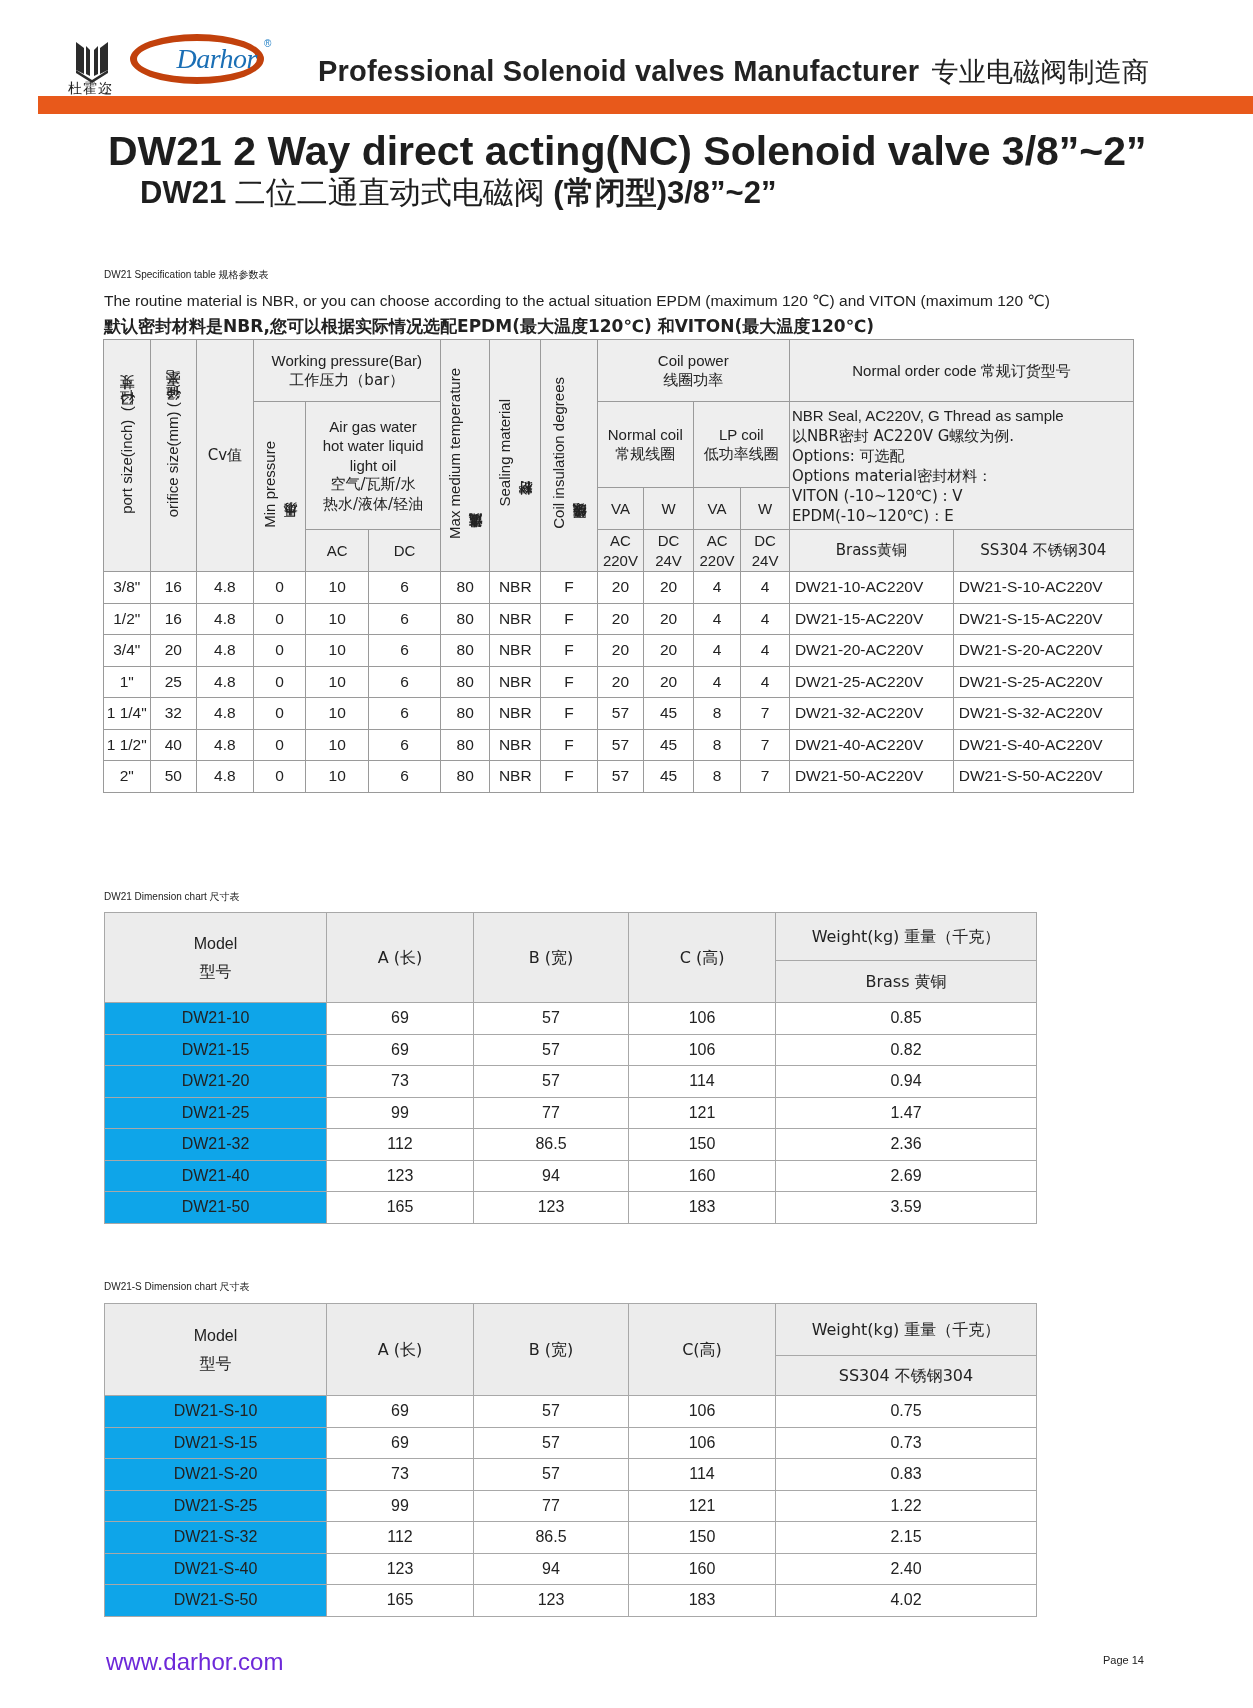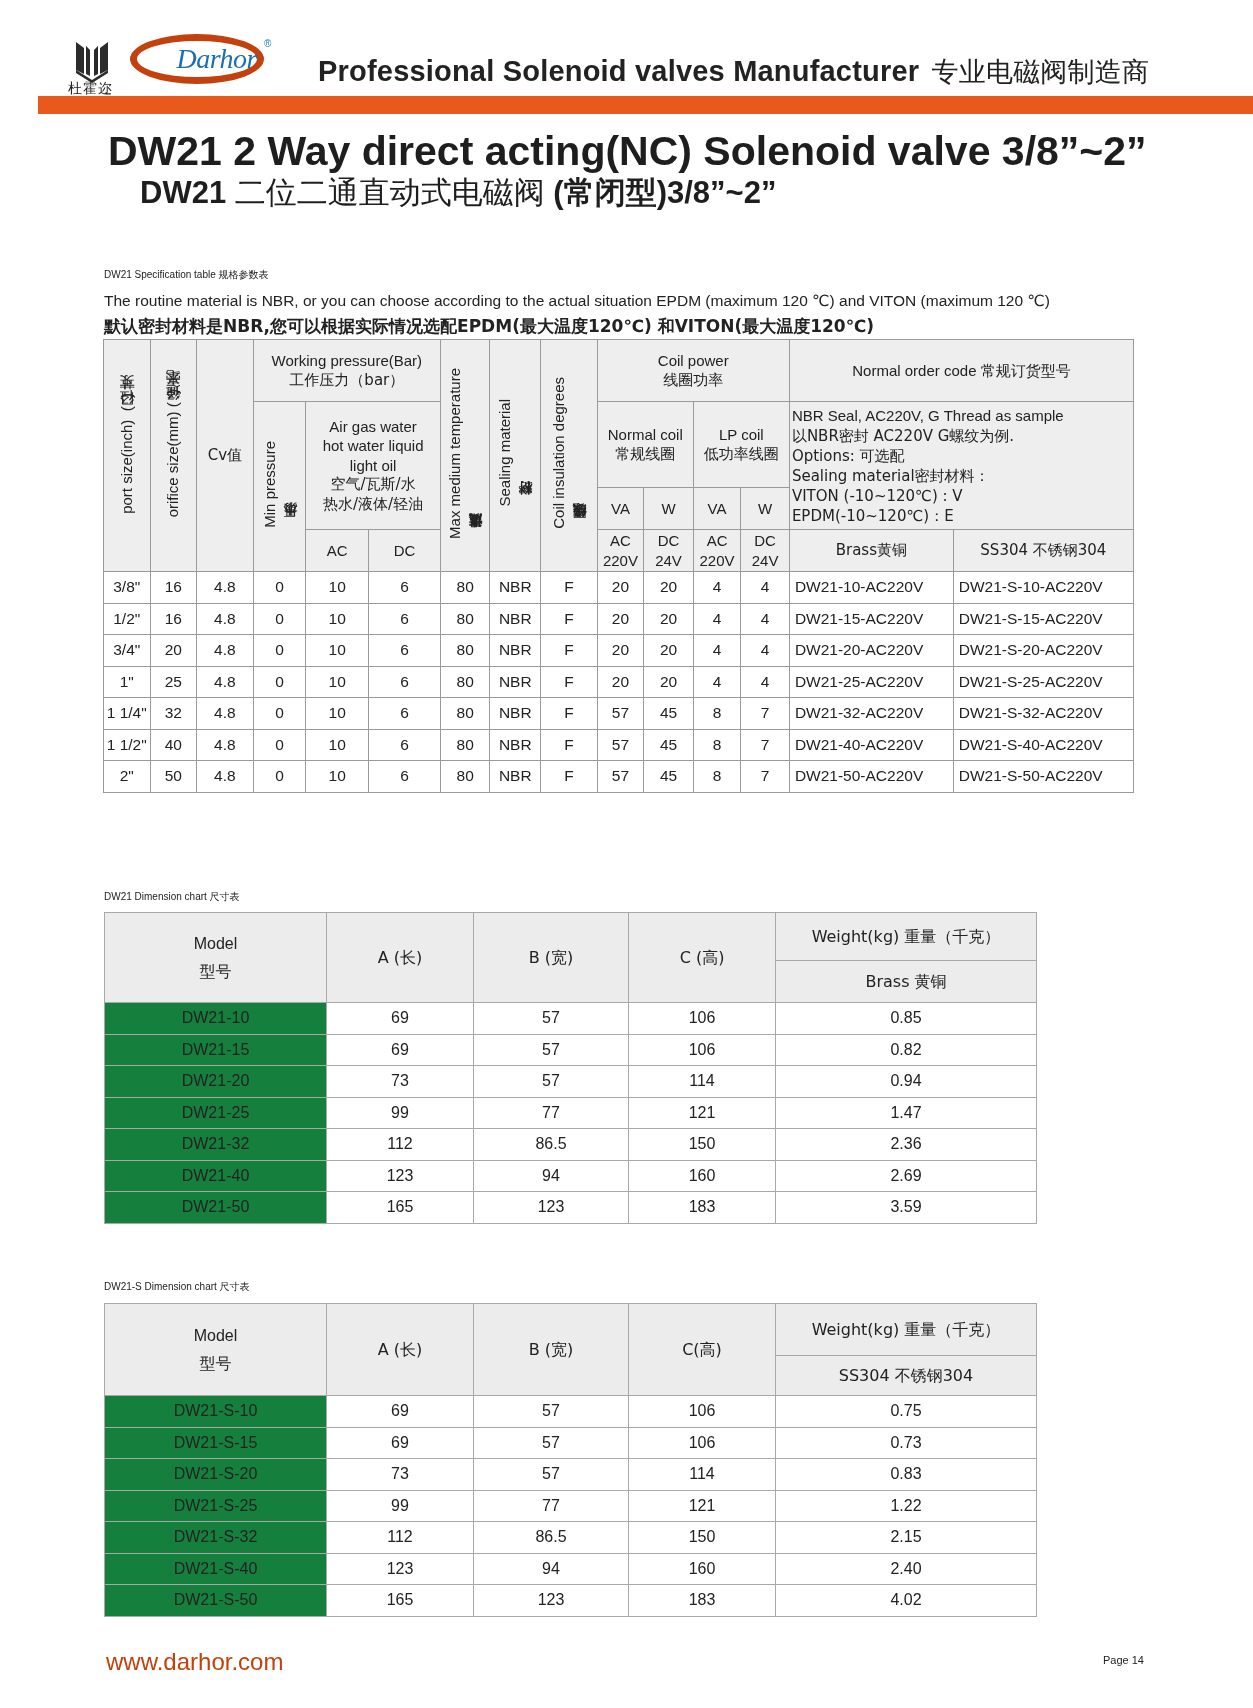--- a/index.html
+++ b/index.html
@@ -36,23 +36,23 @@
   .cn { font-family: "DejaVu Sans", sans-serif; }
   .notes { text-align: left !important; font-size: 15px !important; line-height: 20px !important; padding: 2px 0 2px 2px !important; }
   .smallhead { font-size: 15px; line-height: 17px; }
   .ordercell { text-align: left !important; padding-left: 5px !important; white-space: nowrap; }
 
   
   .dim { position: absolute; left: 104px; width: 932px; table-layout: fixed; }
   .dim td, .dim th { border: 1.5px solid #a8a8a8; text-align: center; vertical-align: middle; font-weight: normal; font-size: 16px; color: #222; padding: 0; }
   .dim th { background: #ececec; line-height: 1.7; }
   .dim tbody td { height: 31.5px; background: #fff; }
-  .dim tbody td.model { background: #15803d; }
-
-  .footer-url { position: absolute; left: 106px; top: 1648px; font-size: 24px; color: #c2410c; }
+  .dim tbody td.model { background: #0ea5e9; }
+
+  .footer-url { position: absolute; left: 106px; top: 1648px; font-size: 24px; color: #6d28d9; }
   .footer-page { position: absolute; left: 1103px; top: 1654px; font-size: 11px; color: #222; }
 </style>
 </head>
 <body>
 
 <div class="hdr">
   <svg class="logo-mark" viewBox="0 0 40 44">
     <path d="M4 2 L12 8 L12 34 L4 30 Z" fill="#2b2b2b"></path>
     <path d="M36 2 L28 8 L28 34 L36 30 Z" fill="#2b2b2b"></path>
     <path d="M14 6 L18 10 L18 36 L14 34 Z" fill="#2b2b2b"></path>
@@ -138,21 +138,21 @@
         <div class="cn">常规线圈</div>
       </th>
       <th colspan="2">
         <div>LP coil</div>
         <div class="cn">低功率线圈</div>
       </th>
       <th colspan="2" rowspan="2" class="notes">
         <div>NBR Seal, AC220V, G Thread as sample</div>
         <div class="cn">以NBR密封  AC220V  G螺纹为例.</div>
         <div class="cn">Options: 可选配</div>
-        <div class="cn">Sealing material密封材料：</div>
+        <div class="cn">Options material密封材料：</div>
         <div class="cn">VITON (-10~120℃) : V</div>
         <div class="cn">EPDM(-10~120℃)：E</div>
       </th>
     </tr>
     <tr style="height:42px">
       <th>VA</th>
       <th>W</th>
       <th>VA</th>
       <th>W</th>
     </tr>

